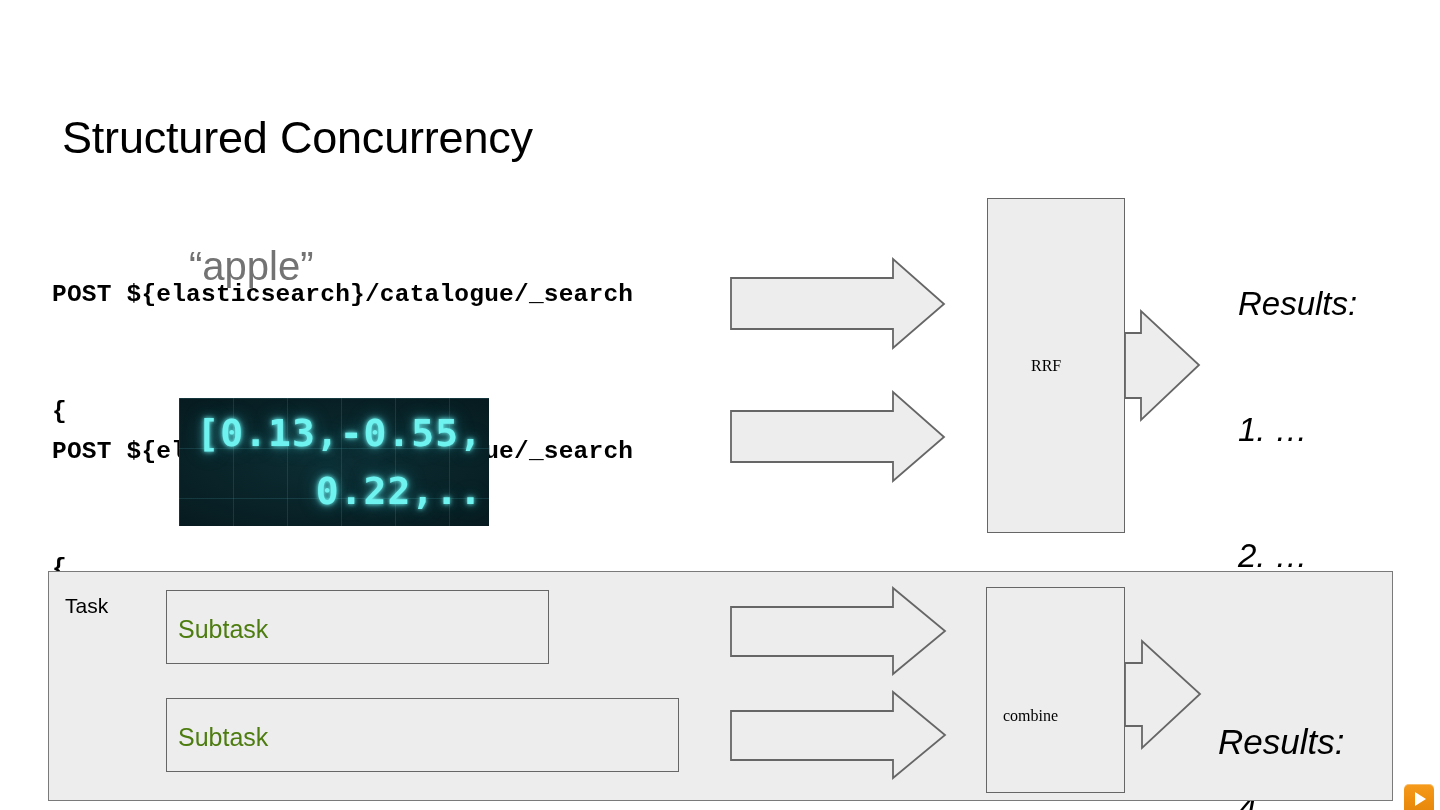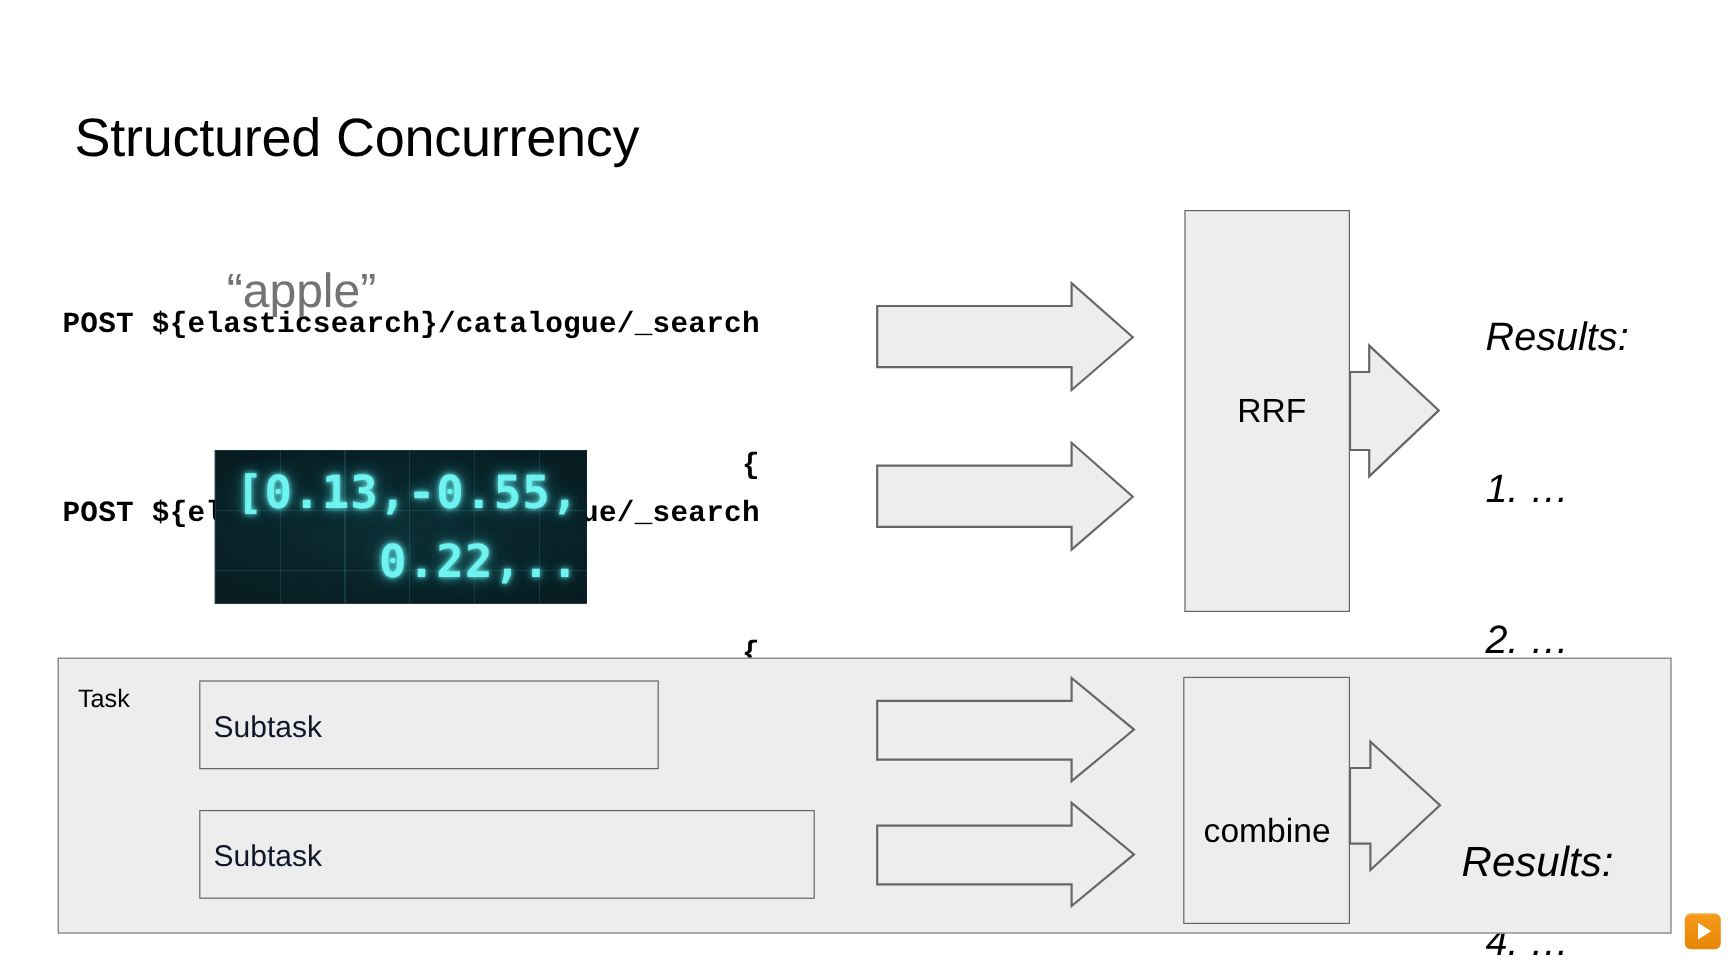--- a/index.html
+++ b/index.html
@@ -13,20 +13,21 @@
     position: relative;
     overflow: hidden;
     font-family: "Liberation Sans", sans-serif;
     color: #000000;
   }
 
   .slide {
     position: absolute;
     inset: 0;
     background: #ffffff;
+    margin-top: 23px;
   }
 
   
   .slide-title {
     position: absolute;
     left: 62px;
     top: 88px;
     font-size: 45px;
     line-height: 54px;
     letter-spacing: -0.2px;
@@ -37,21 +38,20 @@
   
   .code-block {
     position: absolute;
     font-family: "Liberation Mono", "DejaVu Sans Mono", monospace;
     font-weight: bold;
     font-size: 24.5px;
     line-height: 39px;
     letter-spacing: 0.2px;
     color: #000000;
     white-space: pre;
-    text-align: right;
   }
   #code-block-1 { left: 52px; top: 174px; }
   #code-block-2 { left: 52px; top: 331px; }
 
   .code-line { display: block; height: 39px; }
   .code-gap-1 { display: block; height: 22px; }
   .code-gap-2 { display: block; height: 112px; }
 
   
   .apple-term {
@@ -104,24 +104,25 @@
 
   
   .box {
     position: absolute;
     box-sizing: border-box;
     border: 1.6px solid #666666;
     background: #ededed;
   }
   .box-label {
     position: absolute;
-    font-size: 28px;
+    font-size: 16px;
     line-height: 26px;
     color: #000000;
     white-space: nowrap;
+    font-family: Liberation Serif, serif;
   }
 
   
   #rrf-box {
     left: 987px;
     top: 175px;
     width: 138px;
     height: 335px;
   }
   #rrf-label {
@@ -182,21 +183,21 @@
     box-sizing: border-box;
     border: 1.6px solid #666666;
     background: #ededed;
   }
   #subtask-1 { left: 166px; top: 567px; width: 383px; height: 74px; }
   #subtask-2 { left: 166px; top: 675px; width: 513px; height: 74px; }
   .subtask-label {
     position: absolute;
     font-size: 25px;
     line-height: 30px;
-    color: #0f172a;
+    color: #4d7c0f;
     white-space: nowrap;
   }
   #subtask-1-label { left: 178px; top: 591px; }
   #subtask-2-label { left: 178px; top: 699px; }
 
   
   #combine-box {
     position: absolute;
     box-sizing: border-box;
     left: 986px;

